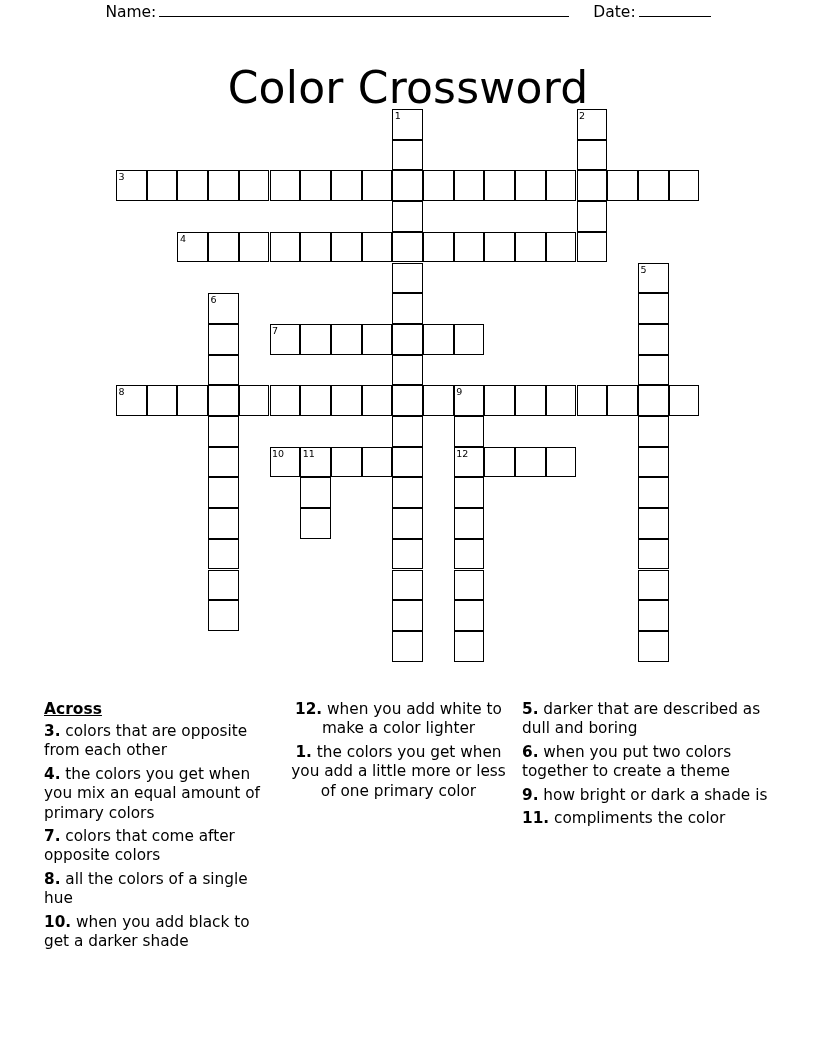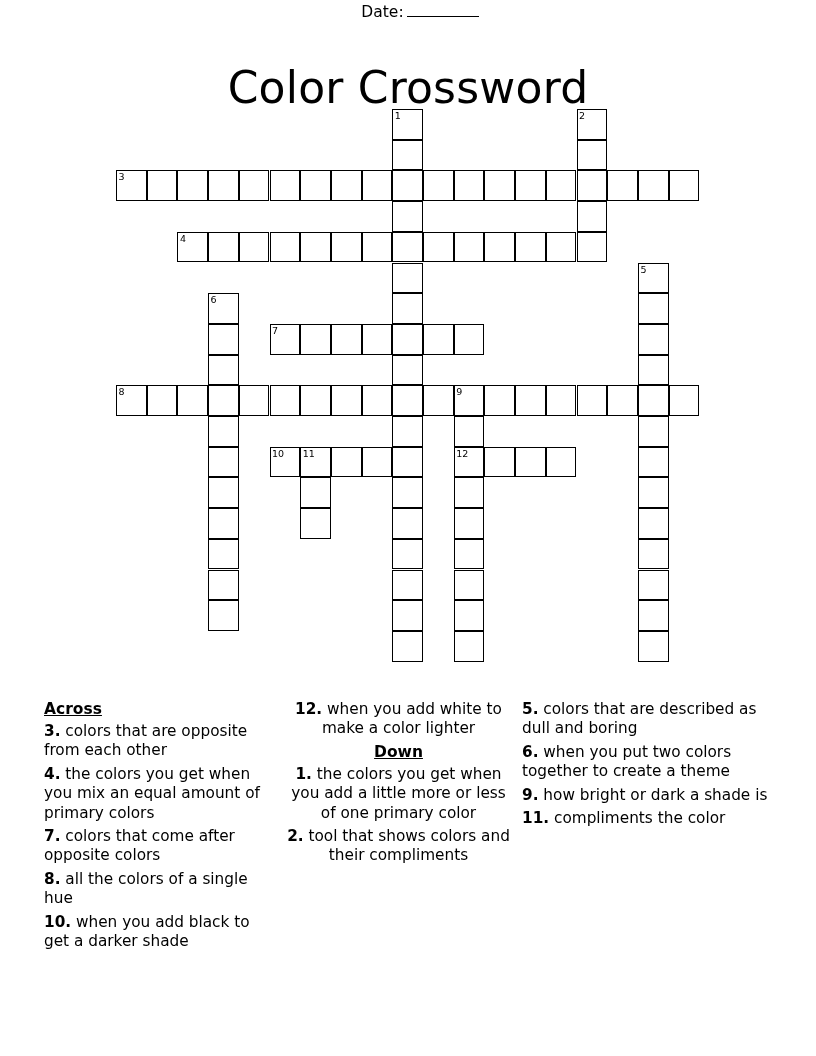--- a/index.html
+++ b/index.html
@@ -104,20 +104,24 @@
     font-size: 15.3px;
     line-height: 1.27;
     margin: 0 0 4px 0;
   }
   .clue .num { font-weight: bold; }
 </style>
 </head>
 <body>
 
 <div class="header-row">
+  <div class="field">
+    <span class="field-label">Name:</span>
+    <span class="rule rule-name"></span>
+  </div>
   <div class="gap"></div>
   <div class="field">
     <span class="field-label">Date:</span>
     <span class="rule rule-date"></span>
   </div>
 </div>
 
 <h1 class="puzzle-title">Color Crossword</h1>
 
 <div id="grid-layer">
@@ -285,35 +289,30 @@
       <span class="num">10.</span>
       <span>when you add black to get a darker shade</span>
     </div>
   </div>
 
   <div class="clue-col col2">
     <div class="clue">
       <span class="num">12.</span>
       <span>when you add white to make a color lighter</span>
     </div>
-    <div class="section-head">Down</div>
     <div class="clue">
       <span class="num">1.</span>
       <span>the colors you get when you add a little more or less of one primary color</span>
     </div>
-    <div class="clue">
-      <span class="num">2.</span>
-      <span>tool that shows colors and their compliments</span>
-    </div>
   </div>
 
   <div class="clue-col col3">
     <div class="clue">
       <span class="num">5.</span>
-      <span>colors that are described as dull and boring</span>
+      <span>darker that are described as dull and boring</span>
     </div>
     <div class="clue">
       <span class="num">6.</span>
       <span>when you put two colors together to create a theme</span>
     </div>
     <div class="clue">
       <span class="num">9.</span>
       <span>how bright or dark a shade is</span>
     </div>
     <div class="clue">

